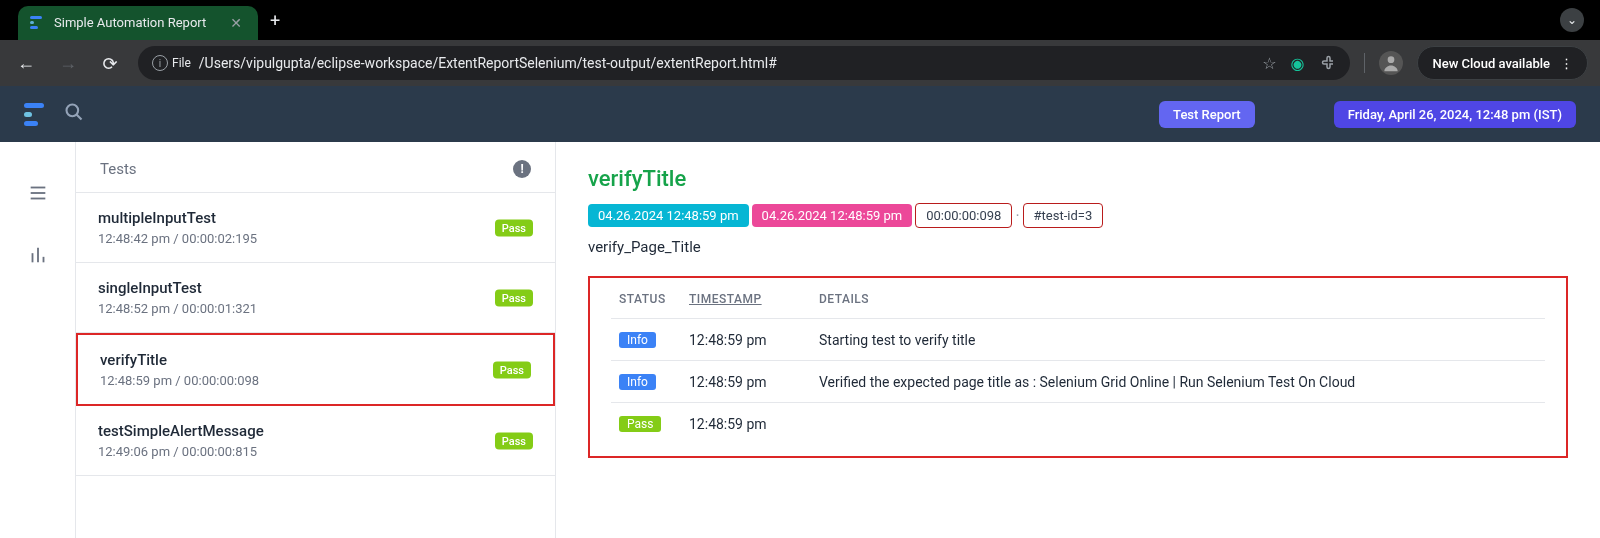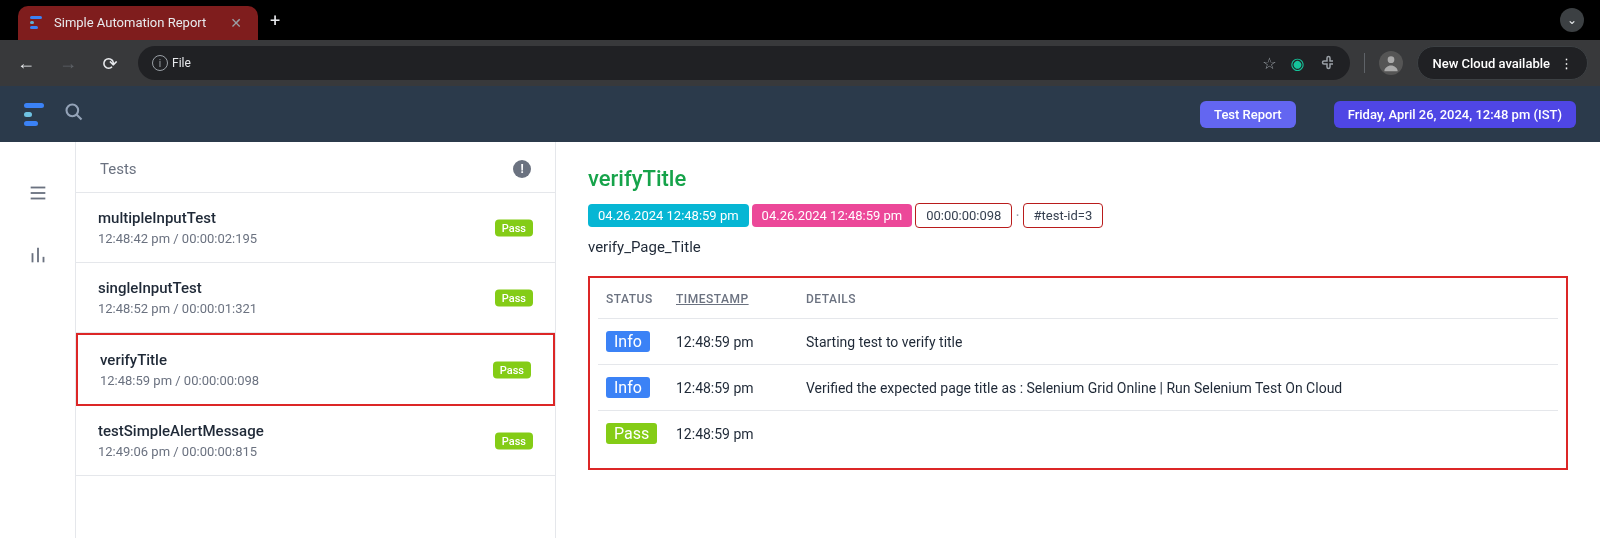--- a/index.html
+++ b/index.html
@@ -1,20 +1,20 @@
 <!DOCTYPE html>
 <html><head>
   <meta charset="utf-8">
   <style>
     * { margin: 0; padding: 0; box-sizing: border-box; font-family: -apple-system, BlinkMacSystemFont, "Segoe UI", Roboto, sans-serif; }
     body { width: 1600px; height: 538px; background: #fff; }
 
     
     .chrome-top { background: #000; height: 40px; display: flex; align-items: center; padding: 0 8px; }
-    .tab { background: #7f1d1d; border-radius: 10px 10px 0 0; height: 34px; display: flex; align-items: center; padding: 16px 12px; margin-top: 5px; margin-left: 10px; gap: 8px; min-width: 240px; }
+    .tab { background: #14532d; border-radius: 10px 10px 0 0; height: 34px; display: flex; align-items: center; padding: 16px 12px; margin-top: 5px; margin-left: 10px; gap: 8px; min-width: 240px; }
     .tab-favicon { width: 16px; height: 16px; display: flex; flex-direction: column; justify-content: center; gap: 2px; }
     .tab-favicon div { background: #3b82f6; height: 3px; border-radius: 2px; }
     .tab-favicon div:nth-child(1) { width: 12px; }
     .tab-favicon div:nth-child(2) { width: 4px; background: #5eafd6; }
     .tab-favicon div:nth-child(3) { width: 8px; }
     .tab-title { color: #e8eaed; font-size: 13px; flex: 1; }
     .tab-close { color: #9aa0a6; font-size: 14px; cursor: pointer; padding: 0 4px; }
     .new-tab { color: #e8eaed; font-size: 18px; margin-left: 12px; cursor: pointer; }
     .chrome-right { flex: 1; display: flex; justify-content: flex-end; align-items: center; padding-right: 8px;}
     .chrome-chevron { width: 24px; height: 24px; border-radius: 12px; background: #3c4043; color: #e8eaed; display: flex; align-items: center; justify-content: center; font-size: 12px;}
@@ -35,21 +35,21 @@
     .app-header { background: #2b3a4b; height: 56px; display: flex; align-items: center; padding: 0 24px; gap: 20px; }
     .app-logo { height: 30px; display: flex; flex-direction: column; justify-content: center; gap: 4px; }
     .app-logo div { height: 5px; border-radius: 3px; }
     .app-logo div:nth-child(1) { background: #3b82f6; width: 20px;}
     .app-logo div:nth-child(2) { background: #6fc2e2; width: 8px;}
     .app-logo div:nth-child(3) { background: #3b82f6; width: 14px;}
     .search-icon { color: #94a3b8; font-size: 20px; }
     .spacer { flex: 1; }
     .pill { border-radius: 6px; padding: 6px 14px; font-size: 13px; font-weight: 500; }
     .pill.report { background: #6366f1; color: #fff; }
-    .pill.time { background: #4f46e5; color: #fff; margin-left: 18px;}
+    .pill.time { background: #4f46e5; color: #fff; margin-left: 59px;}
 
     
     .main { display: flex; height: calc(538px - 40px - 46px - 56px); }
     .nav-rail { width: 76px; border-right: 1px solid #e5e7eb; display: flex; flex-direction: column; align-items: center; padding-top: 40px; gap: 36px; color: #6b7280; }
     .rail-icon { cursor: pointer; }
 
     .test-panel { width: 480px; border-right: 1px solid #e5e7eb; display: flex; flex-direction: column; }
     .panel-header { display: flex; align-items: center; padding: 18px 24px 14px; border-bottom: 1px solid #e5e7eb; color: #6b7280; font-size: 15px; gap: 20px; }
     .warn-icon { width: 18px; height: 18px; border-radius: 50%; background: #6b7280; color: #fff; font-size: 12px; display: flex; align-items: center; justify-content: center; font-weight: bold;}
 
@@ -63,25 +63,25 @@
     .detail-panel { flex: 1; padding: 24px 32px; overflow: auto; }
     .detail-title { color: #16a34a; font-size: 22px; font-weight: 500; margin-bottom: 12px; }
     .chips { display: flex; align-items: center; gap: 3px; margin-bottom: 10px; flex-wrap: wrap;}
     .chip { border-radius: 4px; padding: 4px 10px; font-size: 13px; }
     .chip.start { background: #06b6d4; color: #fff; }
     .chip.end { background: #ec4899; color: #fff; }
     .chip.outline { border: 1px solid #b91c1c; color: #374151; }
     .dot-sep { color: #9ca3af; }
     .detail-subtitle { font-size: 15px; color: #1f2937; margin-bottom: 20px;}
 
-    .log-box { border: 2.5px solid #dc2626; padding: 0 8px 12px; }
+    .log-box { border: 2.5px solid #dc2626; padding: 0 21px 12px; }
     .log-table { width: 100%; border-collapse: collapse; }
     .log-table th { text-align: left; font-size: 12px; color: #6b7280; font-weight: 500; letter-spacing: 0.5px; padding: 14px 8px 12px; }
     .log-table td { padding: 12px 8px; border-top: 1px solid #e5e7eb; font-size: 14px; color: #1f2937; }
-    .status-badge { display: inline-block; border-radius: 3px; padding: 1px 8px; font-size: 16px; color: #fff; }
+    .status-badge { display: inline-block; border-radius: 3px; padding: 1px 8px; font-size: 12px; color: #fff; }
     .status-badge.info { background: #3b82f6; }
     .status-badge.pass { background: #84cc16; }
 
     .col-status { width: 70px; }
     .col-time { width: 130px; text-decoration: underline; }
   </style>
 </head>
 <body>
 
 <div class="chrome-top">
@@ -102,20 +102,21 @@
 
 <div class="toolbar">
   <span class="tool-btn">←</span>
   <span class="tool-btn disabled">→</span>
   <span class="tool-btn">⟳</span>
   <div class="address-bar">
     <div class="file-chip">
       <span class="info-circle">i</span>
       <span>File</span>
     </div>
+    <span class="url">/Users/vipulgupta/eclipse-workspace/ExtentReportSelenium/test-output/extentReport.html#</span>
     <div style="flex:1"></div>
     <div class="addr-icons">
       <span>☆</span>
       <span style="color:#15c39a;">◉</span>
       <span>
         <svg width="18" height="18" viewBox="0 0 24 24" fill="none" stroke="currentColor" stroke-width="2">
             <path d="M20 12h-4V8a2 2 0 0 0-4 0v4H8a2 2 0 0 0 0 4h4v4a2 2 0 0 0 4 0v-4h4"></path>
           </svg>
       </span>
     </div>

